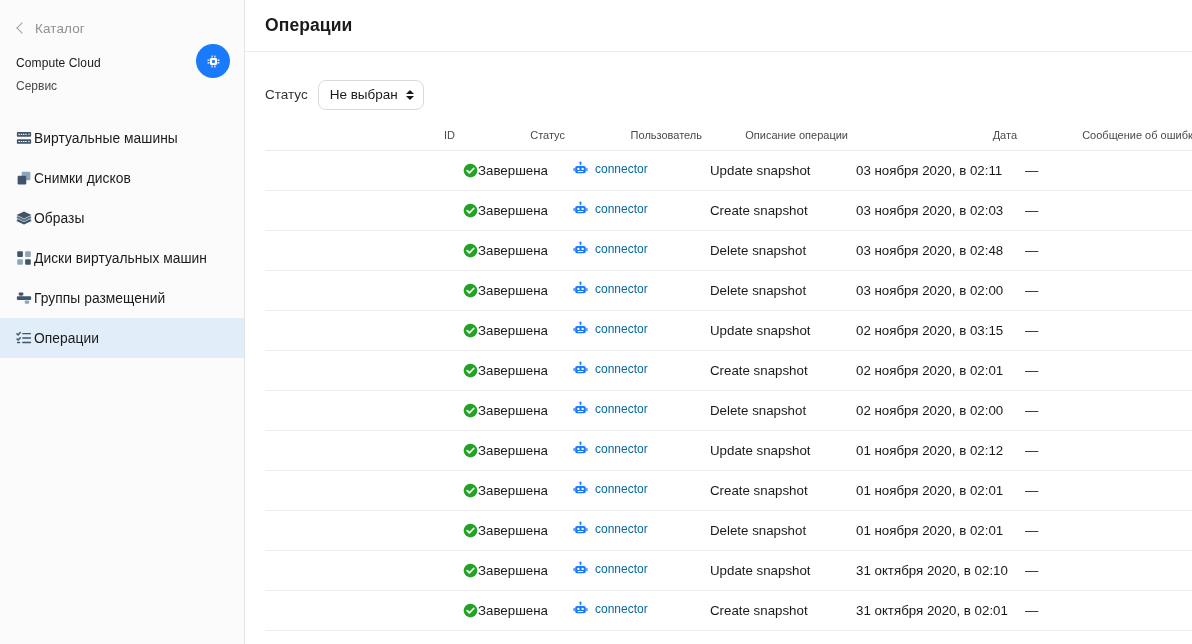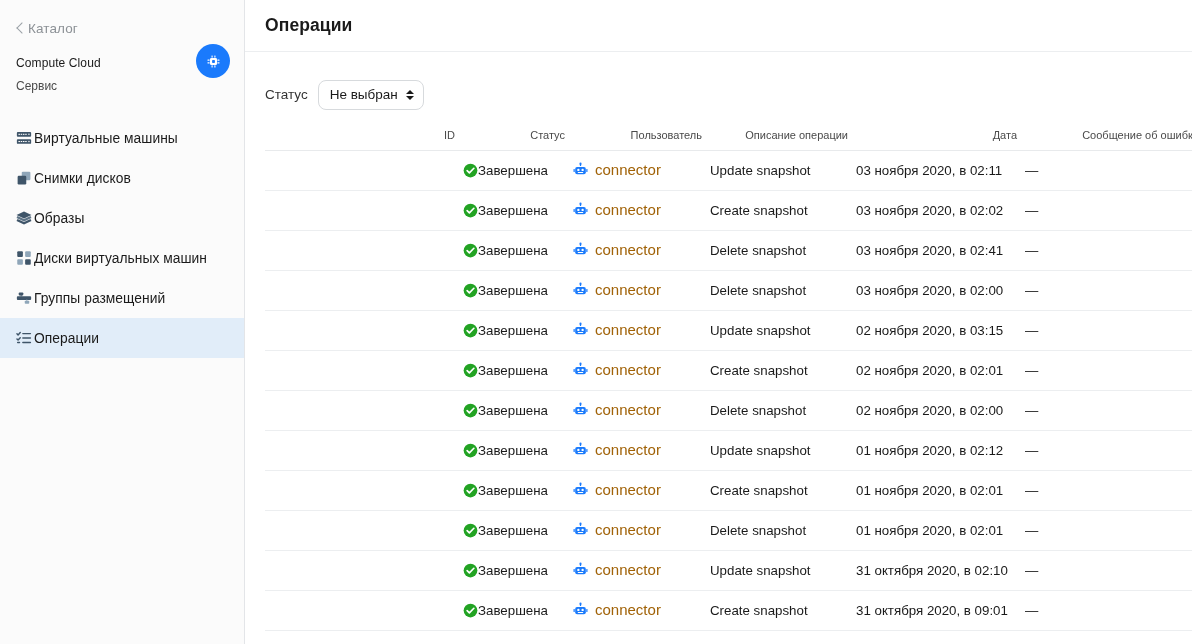--- a/index.html
+++ b/index.html
@@ -30,21 +30,21 @@
     min-width: 245px;
     height: 644px;
     background: #fbfbfb;
     border-right: 1px solid #e3e5e8;
     position: relative;
   }
 
   .breadcrumb {
     display: flex;
     align-items: center;
-    gap: 2px;
+    gap: 9px;
     padding: 16px 0 0 16px;
     height: 40px;
     cursor: pointer;
   }
   .breadcrumb .chev {
     display: inline-block;
     width: 8px;
     height: 8px;
     border-left: 1.4px solid #9aa0a6;
     border-bottom: 1.4px solid #9aa0a6;
@@ -240,22 +240,22 @@
   .status-text { font-size: 13.3px; color: #1a1a1a; }
 
   .user-cell {
     display: inline-flex;
     align-items: center;
     gap: 7px;
     cursor: pointer;
   }
   .user-icon { width: 15px; height: 15px; flex: none; display: block; }
   .user-name {
-    font-size: 15px;
-    color: #a16207;
+    font-size: 12px;
+    color: #0369a1;
     text-align: center;
   }
 
   .dash { color: #1a1a1a; font-size: 13.3px; }
 </style>
 </head>
 <body>
 
 <div class="app">
 
@@ -471,21 +471,21 @@
   <circle cx="8.6" cy="12.6" r="1.9" fill="#fff"></circle>
   <circle cx="15.4" cy="12.6" r="1.9" fill="#fff"></circle>
   <rect x="7.6" y="16" width="8.8" height="1.7" rx=".85" fill="#fff"></rect>
   <rect x=".8" y="11" width="2" height="5" rx="1" fill="#1a7afc"></rect>
   <rect x="21.2" y="11" width="2" height="5" rx="1" fill="#1a7afc"></rect>
                   </svg>
                   <span class="user-name">connector</span>
        </span>
      </td>
      <td><span>Create snapshot</span></td>
-     <td><span>03 ноября 2020, в 02:02</span></td>
+     <td><span>03 ноября 2020, в 02:03</span></td>
      <td><span class="dash">—</span></td>
             </tr>
             <tr>
               <td class="t-id">
        <span class="redacted"></span>
      </td>
      <td>
        <span class="status-cell">
          <svg class="status-icon" viewBox="0 0 24 24">
   <circle cx="12" cy="12" r="11" fill="#22a323"></circle>
@@ -503,21 +503,21 @@
   <circle cx="8.6" cy="12.6" r="1.9" fill="#fff"></circle>
   <circle cx="15.4" cy="12.6" r="1.9" fill="#fff"></circle>
   <rect x="7.6" y="16" width="8.8" height="1.7" rx=".85" fill="#fff"></rect>
   <rect x=".8" y="11" width="2" height="5" rx="1" fill="#1a7afc"></rect>
   <rect x="21.2" y="11" width="2" height="5" rx="1" fill="#1a7afc"></rect>
                   </svg>
                   <span class="user-name">connector</span>
        </span>
      </td>
      <td><span>Delete snapshot</span></td>
-     <td><span>03 ноября 2020, в 02:41</span></td>
+     <td><span>03 ноября 2020, в 02:48</span></td>
      <td><span class="dash">—</span></td>
             </tr>
             <tr>
               <td class="t-id">
        <span class="redacted"></span>
      </td>
      <td>
        <span class="status-cell">
          <svg class="status-icon" viewBox="0 0 24 24">
   <circle cx="12" cy="12" r="11" fill="#22a323"></circle>
@@ -791,21 +791,21 @@
   <circle cx="8.6" cy="12.6" r="1.9" fill="#fff"></circle>
   <circle cx="15.4" cy="12.6" r="1.9" fill="#fff"></circle>
   <rect x="7.6" y="16" width="8.8" height="1.7" rx=".85" fill="#fff"></rect>
   <rect x=".8" y="11" width="2" height="5" rx="1" fill="#1a7afc"></rect>
   <rect x="21.2" y="11" width="2" height="5" rx="1" fill="#1a7afc"></rect>
                   </svg>
                   <span class="user-name">connector</span>
        </span>
      </td>
      <td><span>Create snapshot</span></td>
-     <td><span>31 октября 2020, в 09:01</span></td>
+     <td><span>31 октября 2020, в 02:01</span></td>
      <td><span class="dash">—</span></td>
             </tr>
           </tbody>
       </table>
     </div>
 
   </section>
 </div>
 
 </body></html>

